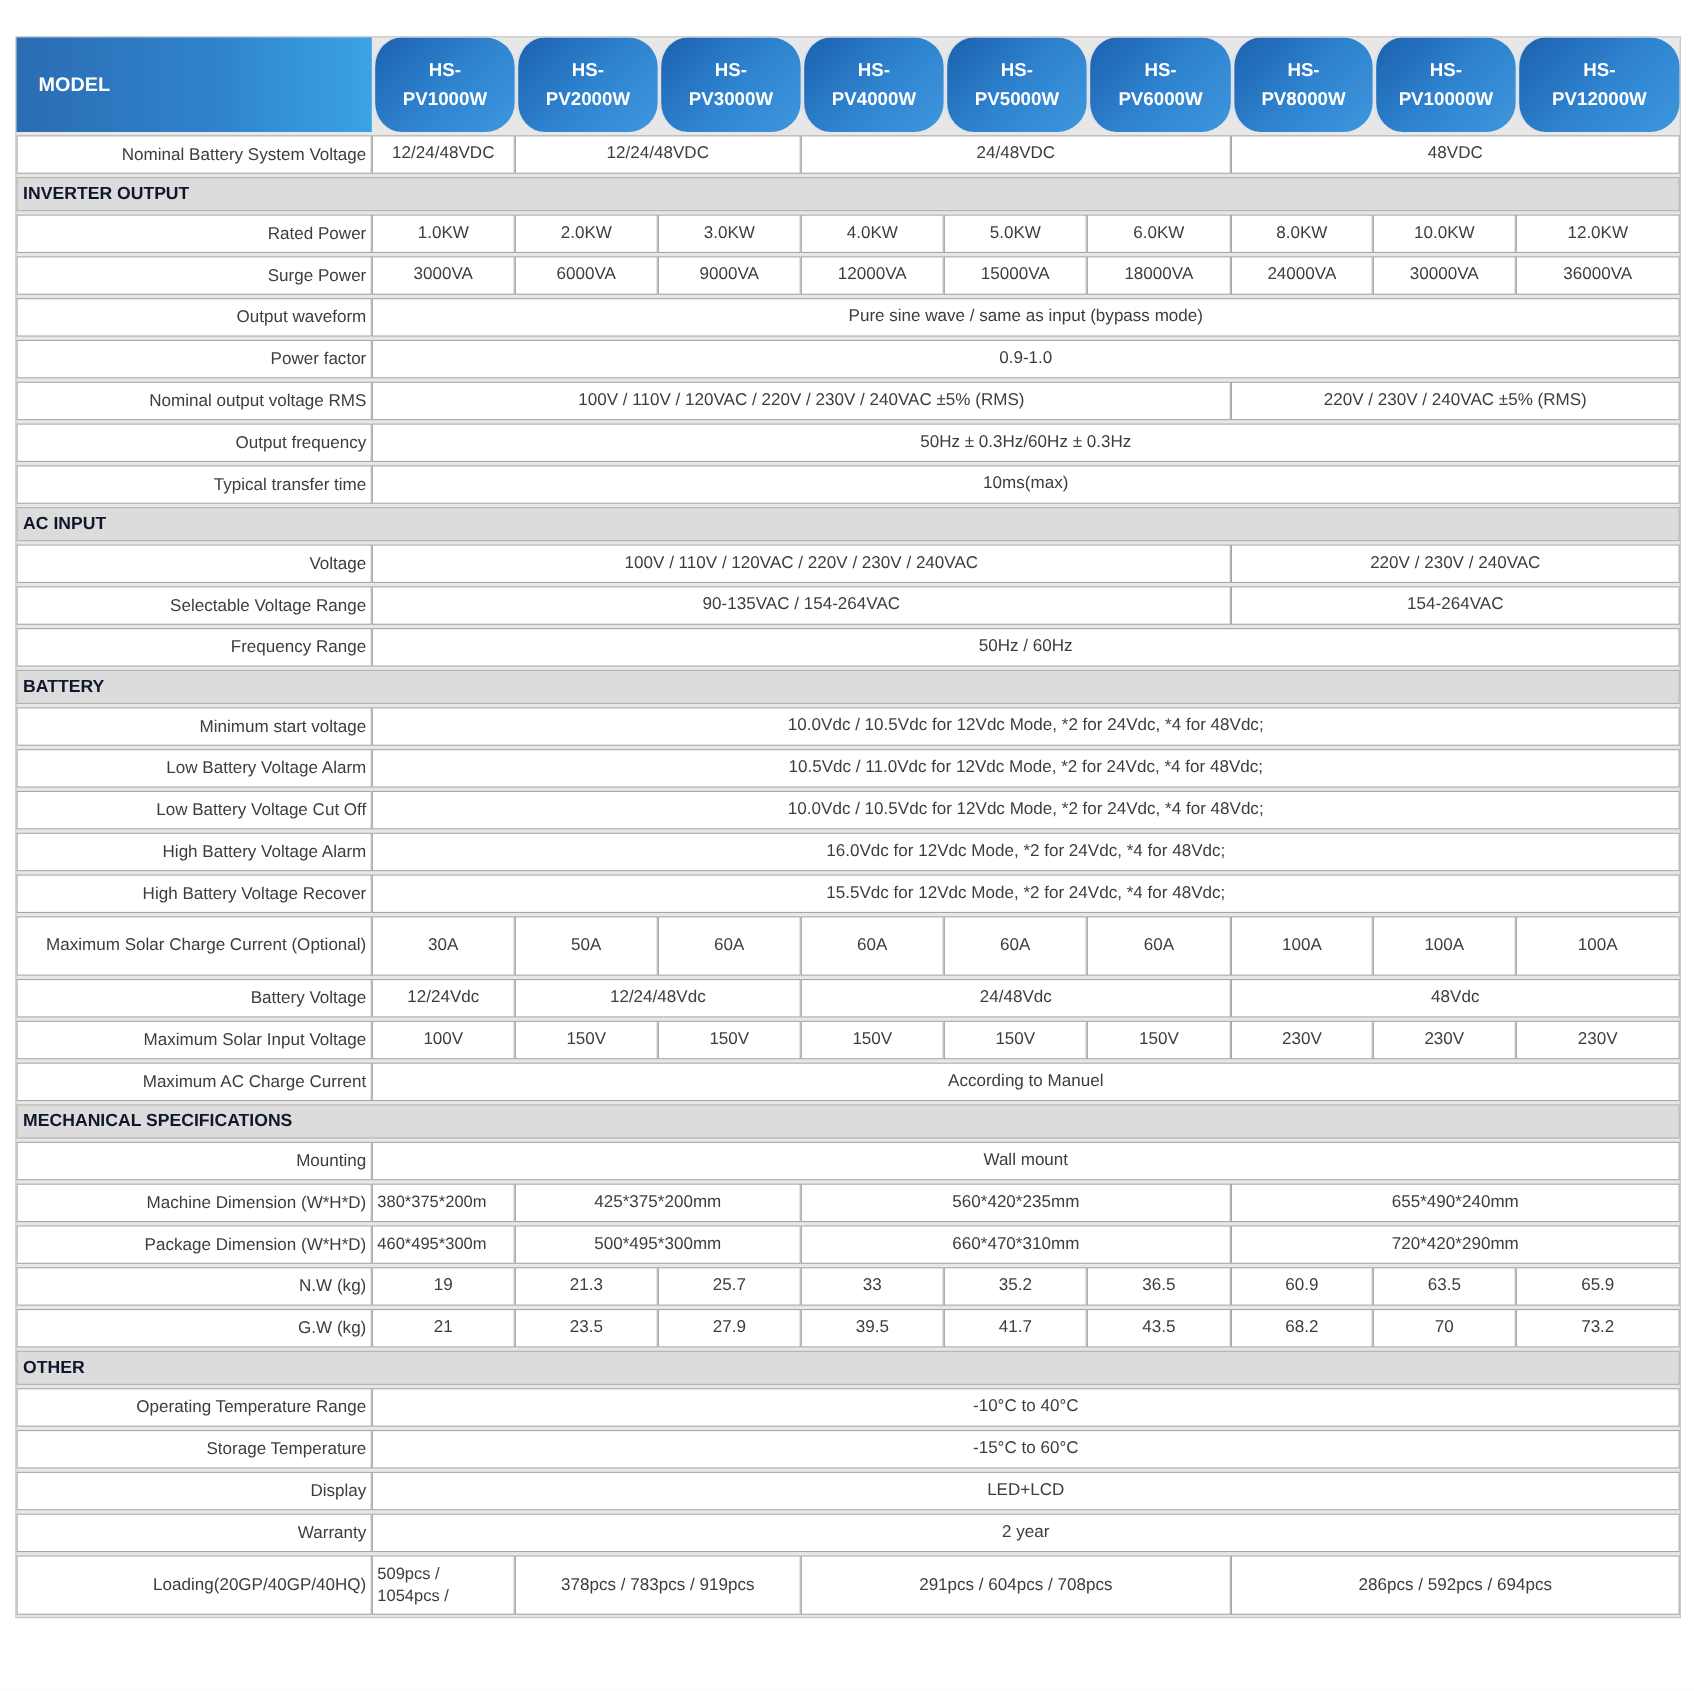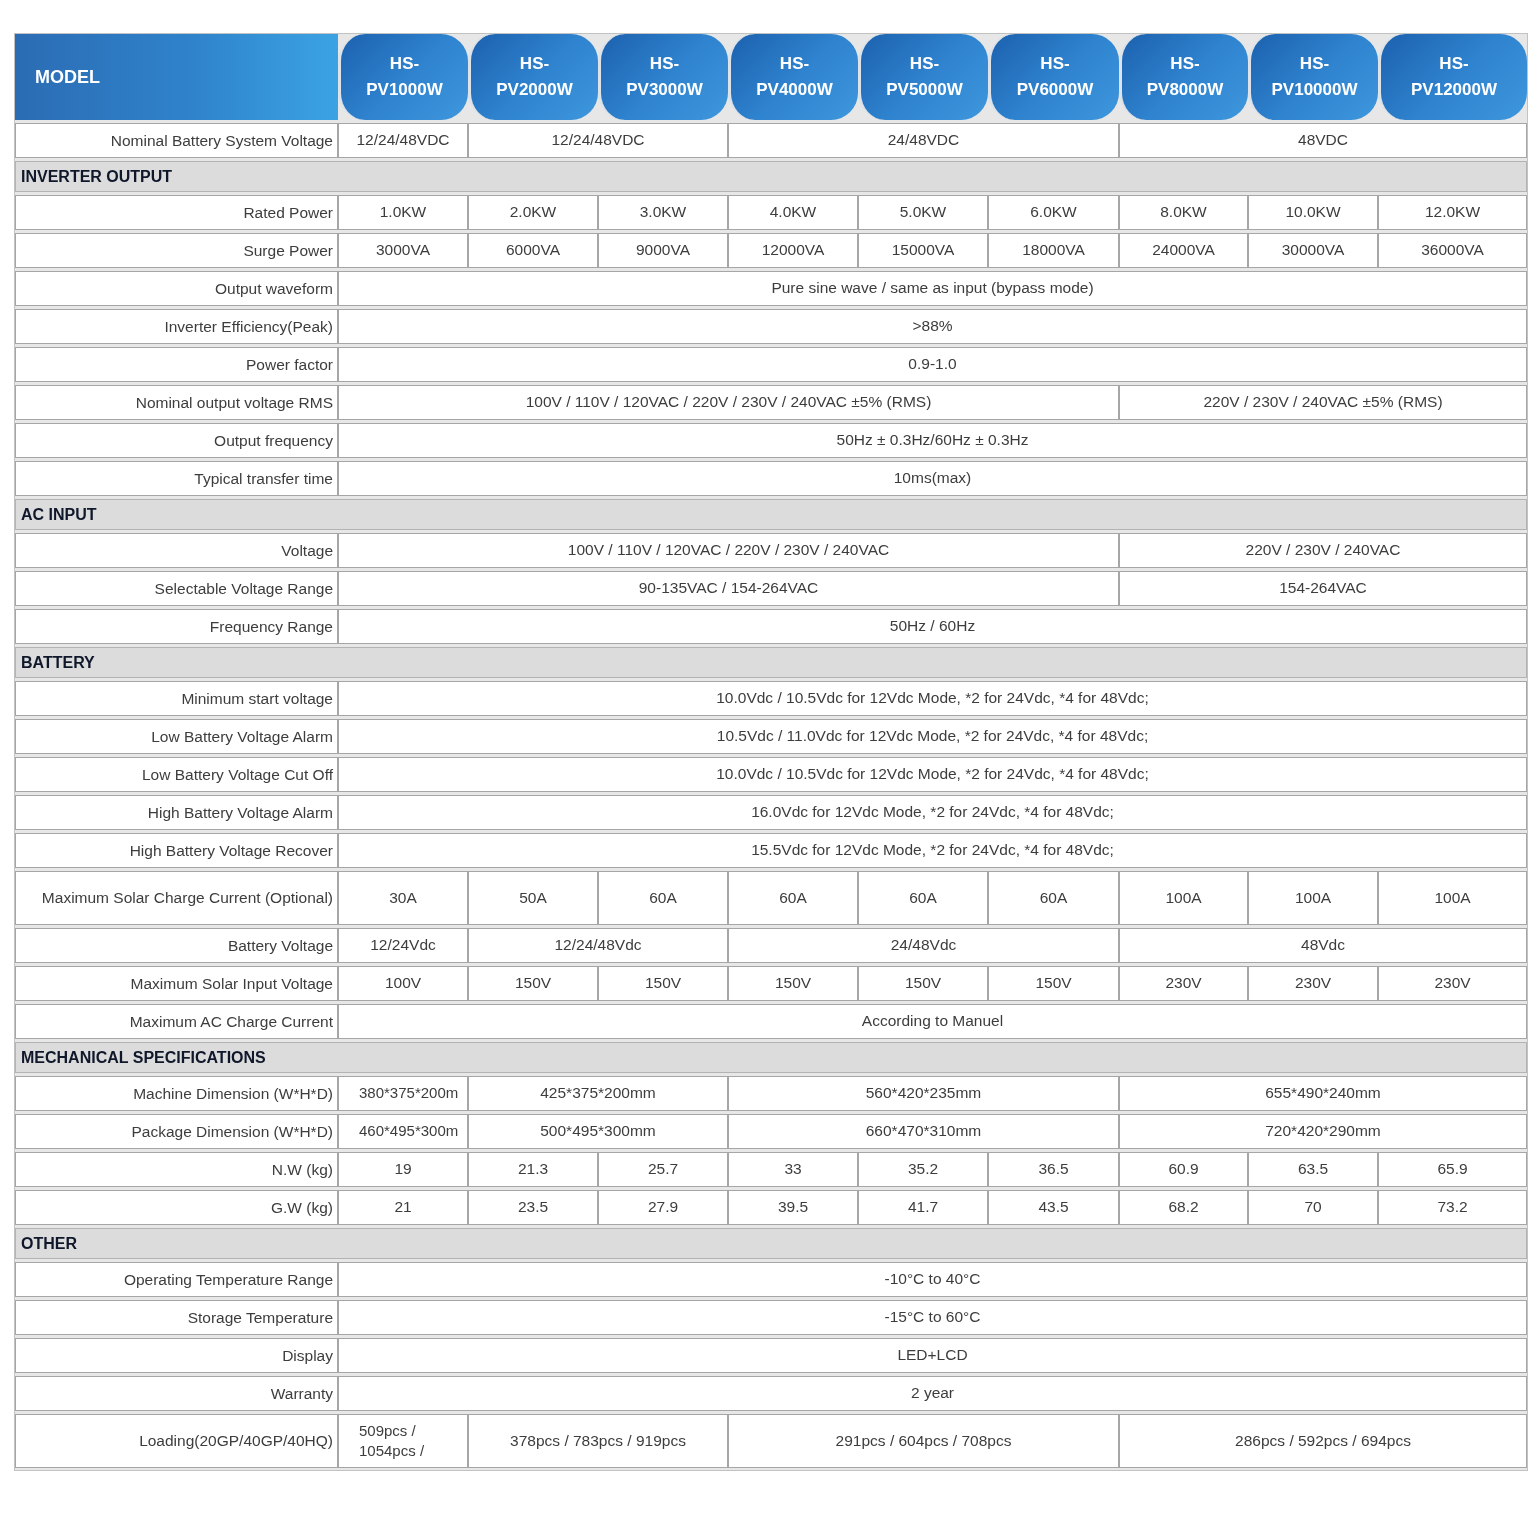--- a/index.html
+++ b/index.html
@@ -82,21 +82,21 @@
     text-align:center;
     padding:1px 2px;
     height:31px;
     vertical-align:middle;
     white-space:pre-line;
     line-height:1.35;
     overflow:hidden;
   }
   td.value.left{
     text-align:left;
-    padding-left:20px;
+    padding-left:4px;
     font-size:15px;
   }
   tr.tall td{ height:50px; }
 </style>
 </head>
 <body>
 
 <div class="page">
   <div class="table-wrap">
     <table class="spec">
@@ -188,24 +188,20 @@
             <td class="value" colspan="1">18000VA</td>
             <td class="value" colspan="1">24000VA</td>
             <td class="value" colspan="1">30000VA</td>
             <td class="value" colspan="1">36000VA</td>
           </tr>
           <tr>
             <td class="label">Output waveform</td>
             <td class="value" colspan="9">Pure sine wave / same as input (bypass mode)</td>
           </tr>
           <tr>
-            <td class="label">Inverter Efficiency(Peak)</td>
-            <td class="value" colspan="9">&gt;88%</td>
-          </tr>
-          <tr>
             <td class="label">Power factor</td>
             <td class="value" colspan="9">0.9-1.0</td>
           </tr>
           <tr>
             <td class="label">Nominal output voltage RMS</td>
             <td class="value" colspan="6">100V / 110V / 120VAC   /   220V / 230V / 240VAC ±5% (RMS)</td>
             <td class="value" colspan="3">220V / 230V / 240VAC ±5% (RMS)</td>
           </tr>
           <tr>
             <td class="label">Output frequency</td>
@@ -287,20 +283,24 @@
             <td class="value" colspan="1">230V</td>
           </tr>
           <tr>
             <td class="label">Maximum AC Charge Current</td>
             <td class="value" colspan="9">According to Manuel</td>
           </tr>
           <tr>
             <td class="section" colspan="10">MECHANICAL SPECIFICATIONS</td>
           </tr>
           <tr>
+            <td class="label">Mounting</td>
+            <td class="value" colspan="9">Wall mount</td>
+          </tr>
+          <tr>
             <td class="label">Machine Dimension (W*H*D)</td>
             <td class="value left" colspan="1">380*375*200m</td>
             <td class="value" colspan="2">425*375*200mm</td>
             <td class="value" colspan="3">560*420*235mm</td>
             <td class="value" colspan="3">655*490*240mm</td>
           </tr>
           <tr>
             <td class="label">Package Dimension (W*H*D)</td>
             <td class="value left" colspan="1">460*495*300m</td>
             <td class="value" colspan="2">500*495*300mm</td>

